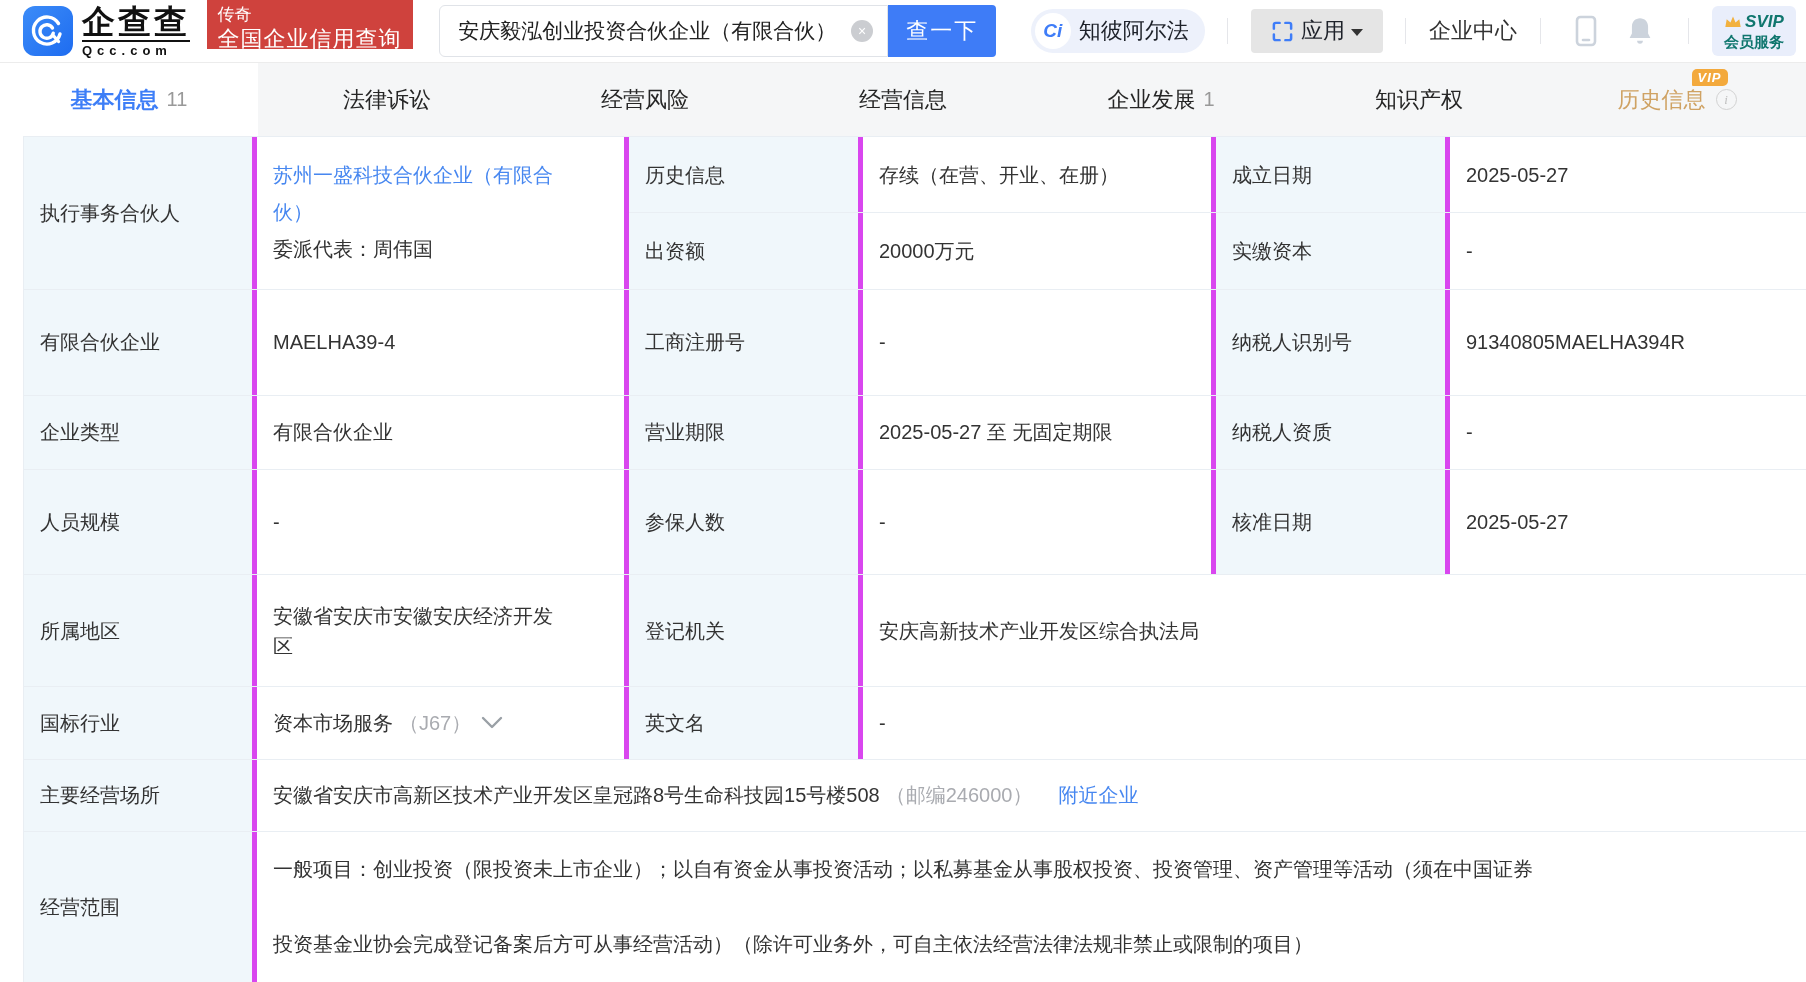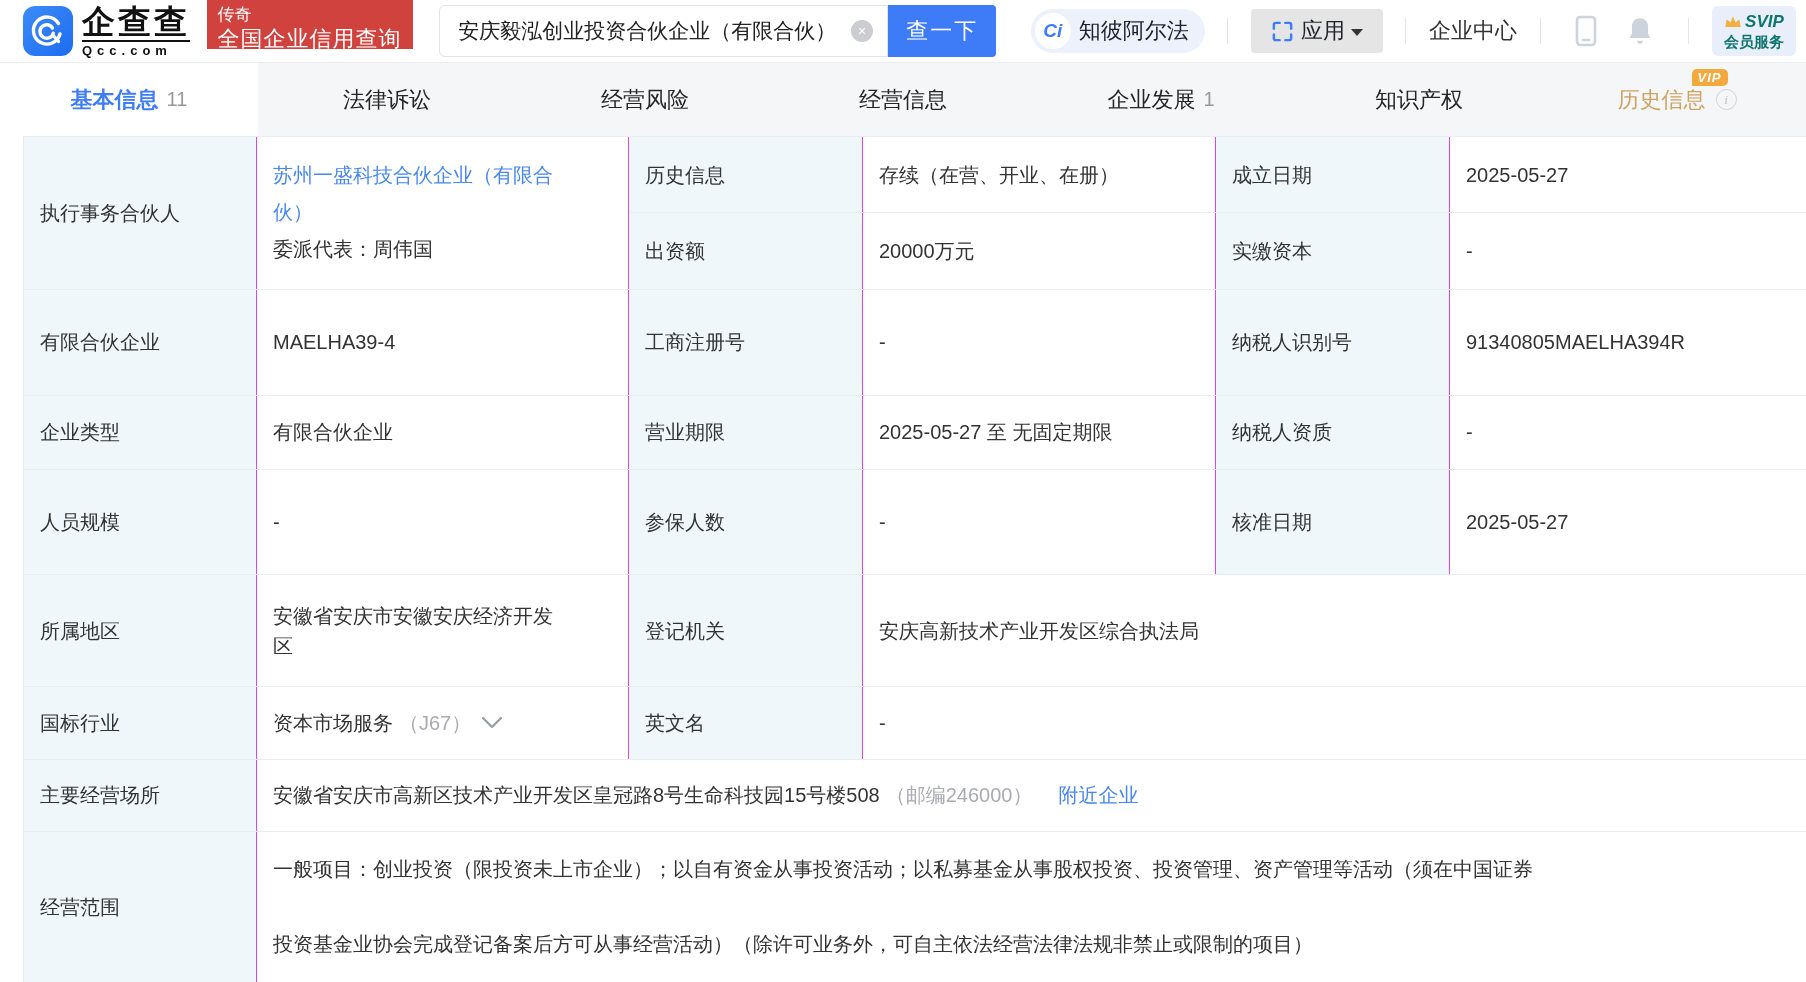--- a/index.html
+++ b/index.html
@@ -45,21 +45,21 @@
   .tab.history .label { color:#cfa263; }
   .vip-wrap { position:relative; }
   .vip-badge { position:absolute; top:-16px; right:-22px; background:#f3a93c; color:#fff; font-size:13px; font-weight:800; font-style:italic;
     padding:1px 6px; border-radius:5px 5px 5px 1px; letter-spacing:1px; }
   .info-circle { width:21px; height:21px; border-radius:50%; border:1px solid #d2d2d2; color:#c0c0c0; font-size:13px; line-height:19px; text-align:center; margin-left:10px; font-style:italic; font-family:"Liberation Serif",serif; }
 
   
   .info-table { margin-left:23px; width:1783px; border-left:1px solid #e9eef3; border-top:1px solid #e9eef3;
     display:flex; flex-direction:column; height:846px; }
   .trow { display:grid; border-bottom:1px solid #e9eef3; }
-  .cell { display:flex; align-items:center; padding:0 16px; font-size:20px; color:#333; border-right:1px solid #d946ef; line-height:30px; }
+  .cell { display:flex; align-items:center; padding:0 16px; font-size:20px; color:#333; border-right:5px solid #d946ef; line-height:30px; }
   .lbl { background:#f0f7fb; }
   .r-partner { grid-template-columns:233px 372px 1fr; height:154px; }
   .sub-grid { display:flex; flex-direction:column; }
   .sub-row { display:grid; grid-template-columns:234px 353px 234px 1fr; flex:1; }
   .sub-row.first { border-bottom:1px solid #e9eef3; }
   .r-6col { grid-template-columns:233px 372px 234px 353px 234px 1fr; }
   .r-4col { grid-template-columns:233px 372px 234px 1fr; }
   .r-2col { grid-template-columns:233px 1fr; }
   .h107 { height:107px; } .h75 { height:75px; } .h106 { height:106px; } .h113 { height:113px; } .h73 { height:73px; }
   .r-scope { flex:1; }

